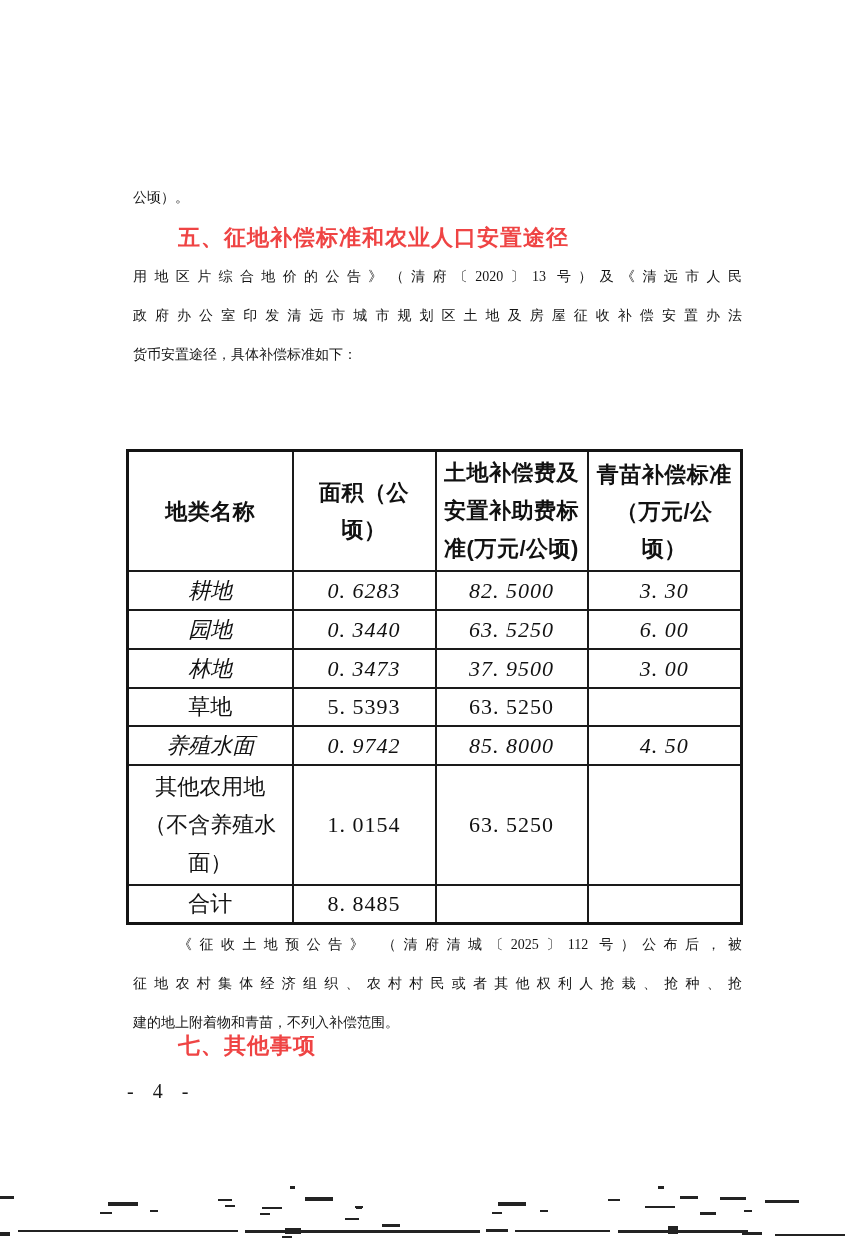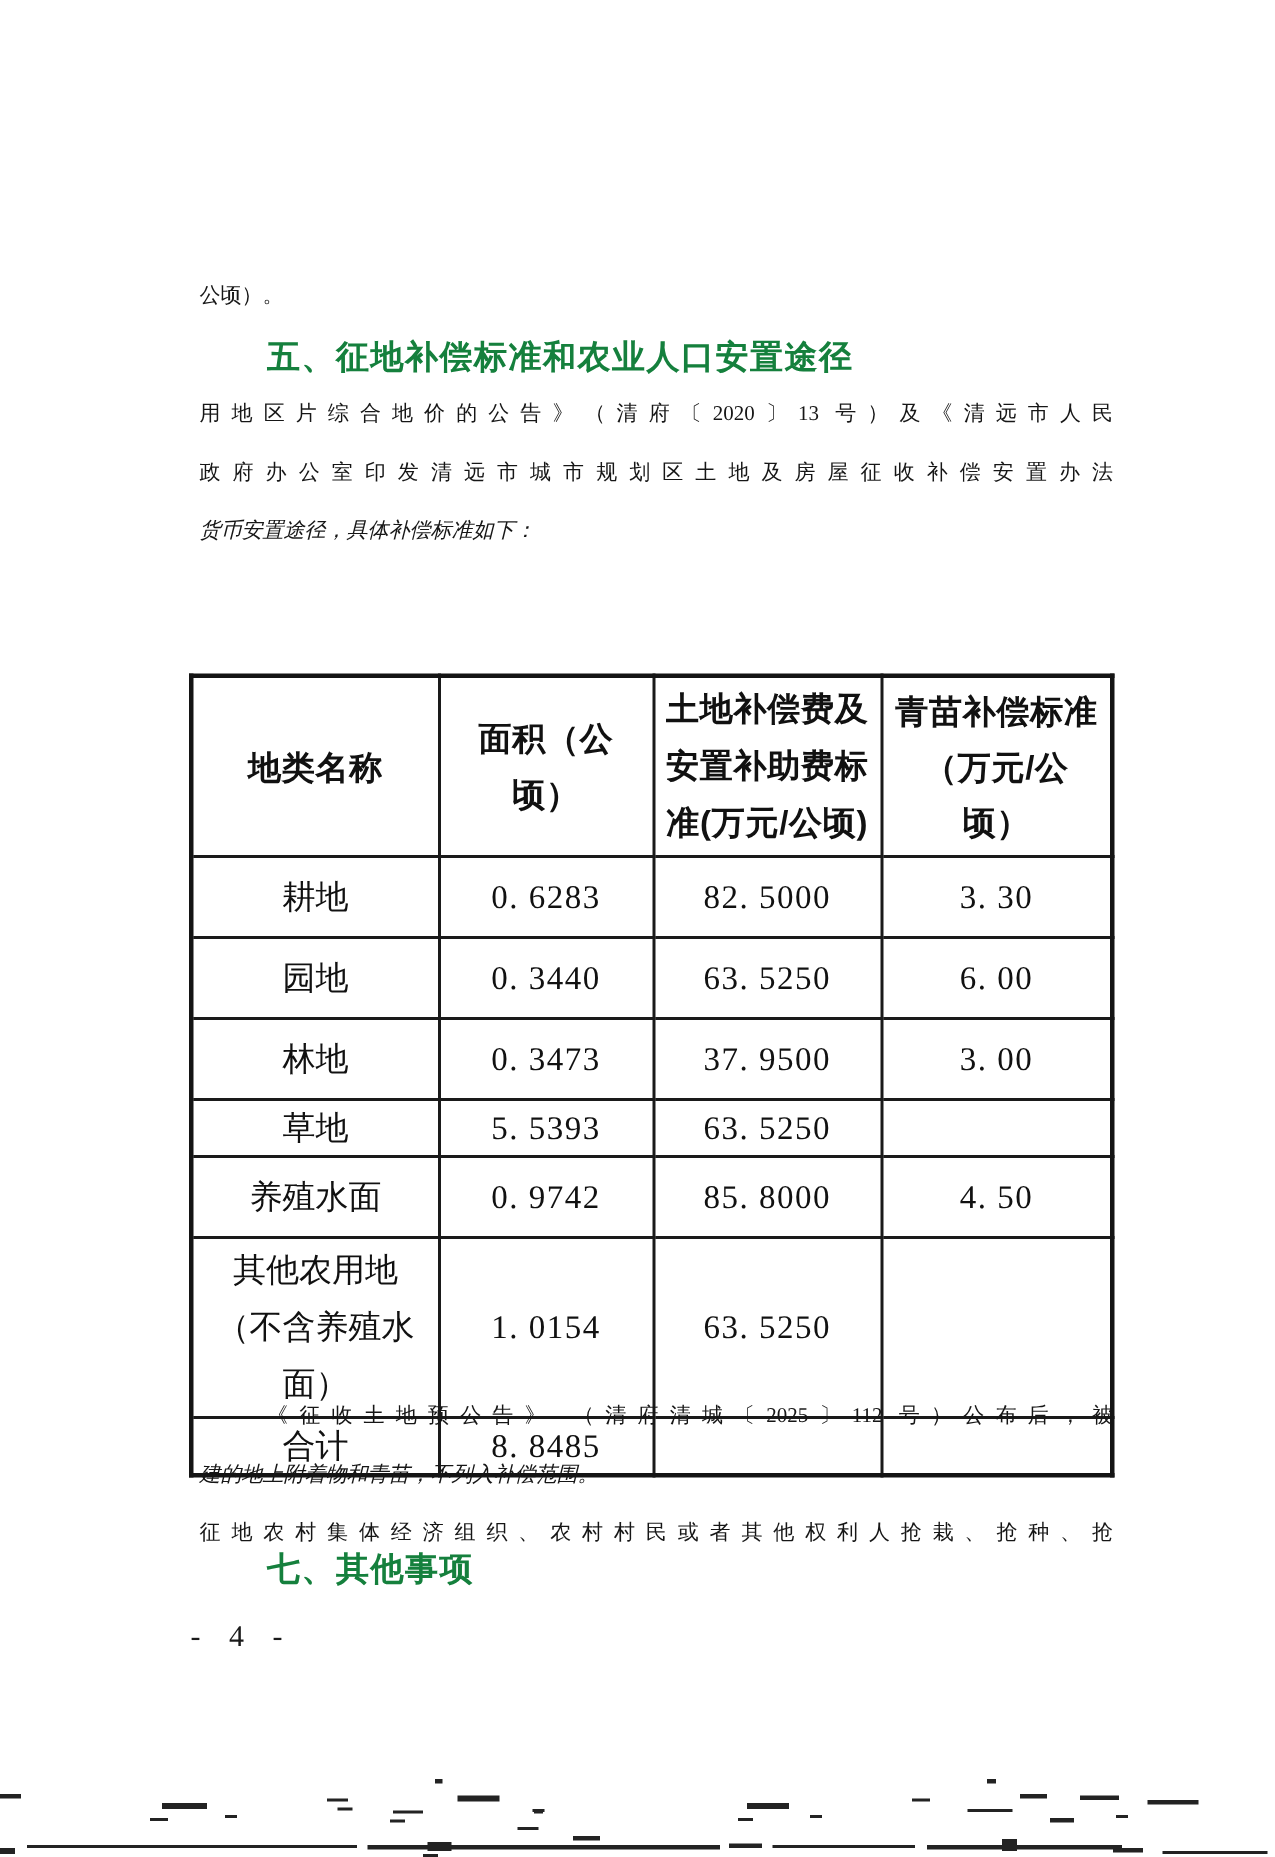--- a/index.html
+++ b/index.html
@@ -5,39 +5,39 @@
   html,body{margin:0;padding:0;background:#ffffff;}
   .page{
     position:relative;width:850px;height:1238px;background:#ffffff;
     overflow:hidden;color:#161616;
     font-family:"Liberation Serif","DejaVu Serif",serif;
   }
   .abs{position:absolute;}
   .bodytext{font-size:14px;line-height:39px;color:#161616;}
   .heading{
     font-family:"Liberation Sans","DejaVu Sans",sans-serif;
-    font-weight:bold;font-size:22px;line-height:39px;color:#15803d;
+    font-weight:bold;font-size:22px;line-height:39px;color:#ef4444;
     letter-spacing:1px;
   }
   .para{width:609px;}
   .line{display:block;width:100%;text-align:justify;text-align-last:justify;}
-  .line.last{text-align-last:left;font-style:italic;}
+  .line.last{text-align-last:left;}
   .line.indent{padding-left:45px;box-sizing:border-box;}
   
   table.comp{
     border-collapse:collapse;table-layout:fixed;width:614px;
     font-size:22px;color:#111;
   }
   table.comp td{
     border:2px solid #1a1a1a;text-align:center;vertical-align:middle;
     padding:2px 5px;box-sizing:border-box;
   }
   table.comp{border:3px solid #141414;}
   tr.r-head{height:110px;}
-  tr.r{height:54px;}
+  tr.r{height:39px;font-style:italic;}
   tr.r-s{height:38px;}
   tr.r-tall{height:78px;}
   td.hdr{
     font-family:"Liberation Sans","DejaVu Sans",sans-serif;
     font-weight:bold;line-height:37px;letter-spacing:0.5px;
   }
   td.txt-left{text-align:left;line-height:38px;}
   td.num{font-family:"Liberation Serif","DejaVu Serif",serif;letter-spacing:1px;}
   .pagenum{
     font-size:20px;letter-spacing:7px;color:#1a1a1a;
@@ -115,22 +115,22 @@
         <td class="num">8. 8485</td>
         <td class="num"></td>
         <td class="num"></td>
       </tr>
     </tbody>
   </table>
 
 
   <div class="abs bodytext para" style="left:133px;top:909px;margin-top:16px;">
     <span class="line indent">《征收土地预公告》 （清府清城〔2025〕112 号）公布后，被</span>
+    <span class="line">征地农村集体经济组织、农村村民或者其他权利人抢栽、抢种、抢</span>
     <span class="line last">建的地上附着物和青苗，不列入补偿范围。</span>
-    <span class="line">征地农村集体经济组织、农村村民或者其他权利人抢栽、抢种、抢</span>
   </div>
 
   <div class="abs heading" style="left:178px;top:1026px;">七、其他事项</div>
 
   <div class="abs pagenum" style="left:127px;top:1080px;">- 4 -</div>
 
   <div class="noise">
     <div style="left:0px;top:1196px;width:14px;height:3px;"></div>
     <div style="left:0px;top:1232px;width:10px;height:4px;"></div>
     <div style="left:18px;top:1230px;width:220px;height:2px;"></div>

